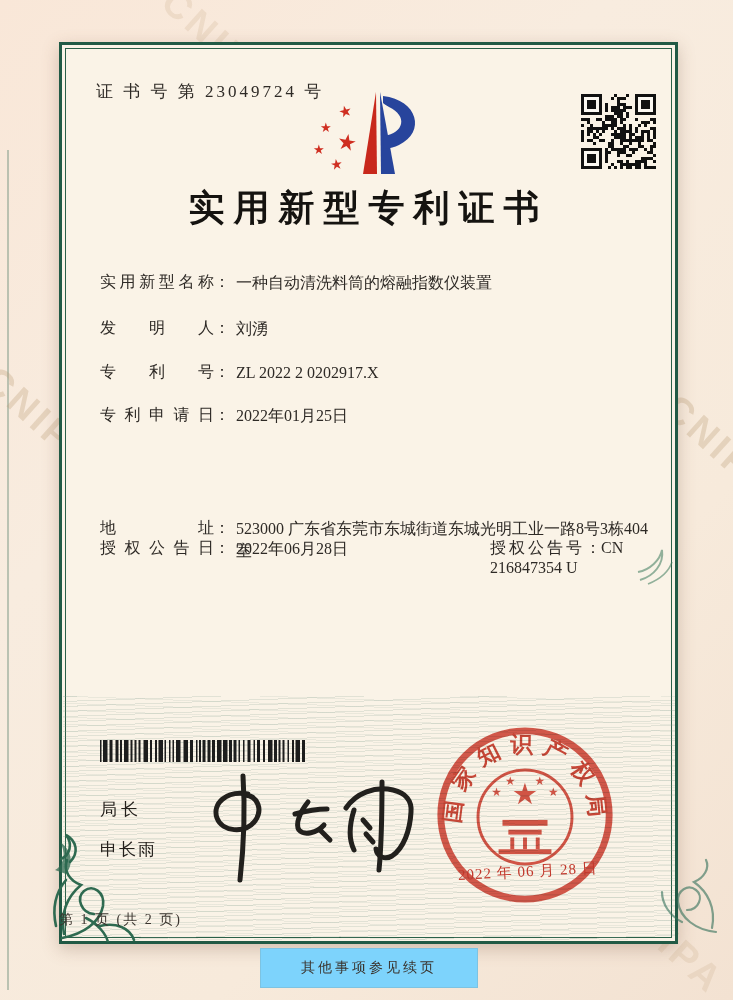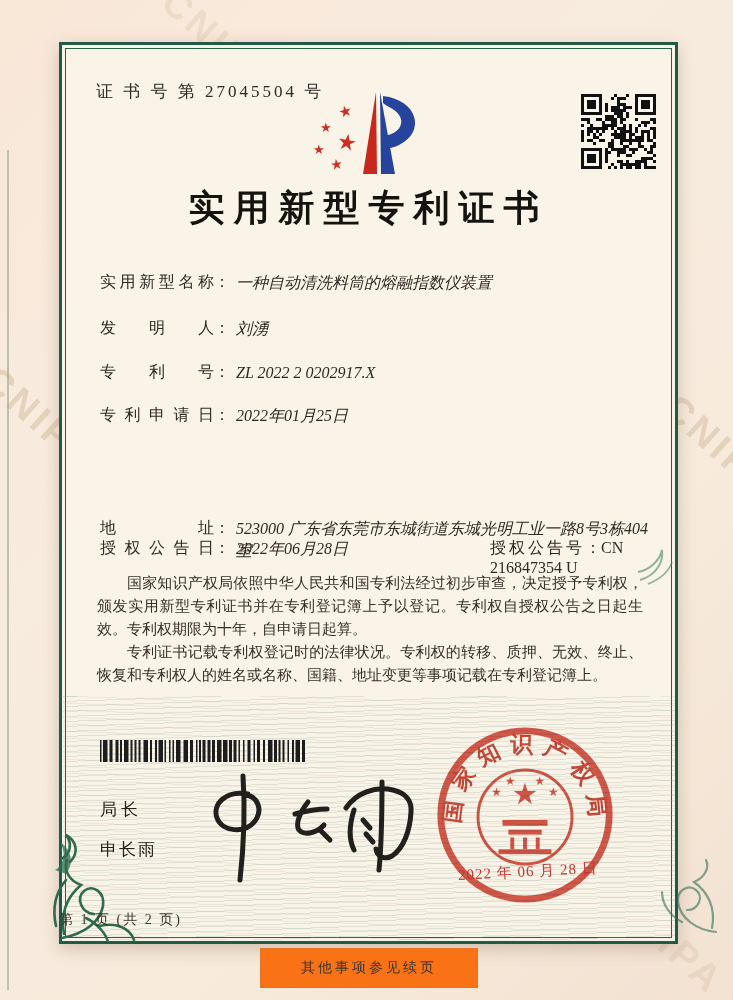--- a/index.html
+++ b/index.html
@@ -44,21 +44,21 @@
     text-align:center;font-size:36px;font-weight:700;color:#151310;
     letter-spacing:9px;
   }
 
   .row{position:absolute;left:100px;font-size:16px;color:#2e2a26;}
   .lab{
     display:inline-block;width:114px;vertical-align:top;
     text-align:justify;text-align-last:justify;text-justify:inter-character;
   }
   .colon{display:inline-block;vertical-align:top;}
-  .val{display:inline-block;vertical-align:top;margin-left:6px;max-width:430px;line-height:22px;font-style:italic;}
+  .val{display:inline-block;vertical-align:top;margin-left:6px;max-width:430px;line-height:22px;}
   .val.addr{width:414px;}
 
   .grant2{position:absolute;left:390px;top:0;font-size:16px;color:#2e2a26;}
   .grant2 .lab2{letter-spacing:3px;}
 
   .paras{
     position:absolute;left:97px;top:572px;width:546px;
     font-size:15px;line-height:23px;color:#35302a;text-align:justify;
   }
   .paras p{margin:0;text-indent:2em;}
@@ -83,21 +83,21 @@
     transform:rotate(-3deg);white-space:nowrap;
   }
 
   .page-info{
     position:absolute;left:59px;top:911px;width:726px;text-align:left;
     font-size:14px;color:#3a342e;letter-spacing:2px;
   }
 
   .note-box{
     position:absolute;left:260px;top:948px;width:216px;height:38px;
-    background:#f97316;border:1px solid rgba(120,120,110,.18);
+    background:#7dd3fc;border:1px solid rgba(120,120,110,.18);
     display:flex;align-items:center;justify-content:center;
   }
   .note-box span{font-size:14px;color:#3a342e;letter-spacing:3px;}
 
   .logo{position:absolute;left:300px;top:86px;}
   .qr{position:absolute;left:581px;top:94px;}
 
   .flourish-bl{position:absolute;left:46px;top:830px;}
   .flourish-r1{position:absolute;left:634px;top:540px;opacity:.55;}
   .flourish-br{position:absolute;left:652px;top:858px;opacity:.6;}
@@ -114,21 +114,21 @@
   <div class="wm" style="left:436px;top:272px;font-size:42px;">CNIPA</div>
   <div class="wm" style="left:652px;top:426px;">CNIPA</div>
   <div class="wm" style="left:-28px;top:398px;">CNIPA</div>
   <div class="wm faint" style="left:150px;top:588px;">CNIPA</div>
   <div class="wm faint" style="left:600px;top:920px;">CNIPA</div>
 
   <div class="frame">
     <div class="frame-inner"></div>
   </div>
 
-  <div class="cert-no">证 书 号 第 27045504 号</div>
+  <div class="cert-no">证 书 号 第 23049724 号</div>
 
   <svg class="logo" width="134" height="94" viewBox="0 0 134 94">
     <text x="40" y="32" font-size="15" fill="#cf2e21" transform="rotate(-14 40 32)">★</text>
     <text x="20" y="46" font-size="13" fill="#cf2e21">★</text>
     <text x="36" y="62" font-size="22" fill="#cf2e21" transform="rotate(10 36 62)">★</text>
     <text x="13" y="68" font-size="13" fill="#cf2e21">★</text>
     <text x="31" y="84" font-size="14" fill="#cf2e21" transform="rotate(-8 31 84)">★</text>
     <path d="M76,6 L63,88 L77,88 Z" fill="#c8281c"></path>
     <path d="M80,6 L81,88 L95,88 Z" fill="#27449c"></path>
     <path d="M83,10 C118,14 126,46 99,59 C93,62 87,63 83,62 L84,50 C104,47 108,30 89,21 C86,19 84,18 83,17 Z" fill="#27449c"></path>
@@ -378,24 +378,20 @@
     <span class="lab">地址</span><span class="colon">：</span><span class="val addr">523000 广东省东莞市东城街道东城光明工业一路8号3栋404室</span>
   </div>
 
   <div class="row" style="top:538px;width:560px;">
     <span class="lab">授权公告日</span><span class="colon">：</span><span class="val">2022年06月28日</span>
     <span class="grant2">
       <span class="lab2">授权公告号</span><span>：</span><span>CN 216847354 U</span>
     </span>
   </div>
 
-  <div class="paras">
-    <p>国家知识产权局依照中华人民共和国专利法经过初步审查，决定授予专利权，颁发实用新型专利证书并在专利登记簿上予以登记。专利权自授权公告之日起生效。专利权期限为十年，自申请日起算。</p>
-    <p>专利证书记载专利权登记时的法律状况。专利权的转移、质押、无效、终止、恢复和专利权人的姓名或名称、国籍、地址变更等事项记载在专利登记簿上。</p>
-  </div>
 
   <div class="waves"></div>
 
   <svg class="barcode" id="barcode-svg" width="207" height="22" viewBox="0 0 207 22">
       <rect x="0" y="0" width="1.5" height="22" fill="#1d1d1d"></rect>
       <rect x="3" y="0" width="4.5" height="22" fill="#1d1d1d"></rect>
       <rect x="9.5" y="0" width="3" height="22" fill="#1d1d1d"></rect>
       <rect x="15.5" y="0" width="3" height="22" fill="#1d1d1d"></rect>
       <rect x="20" y="0" width="2" height="22" fill="#1d1d1d"></rect>
       <rect x="24" y="0" width="4.5" height="22" fill="#1d1d1d"></rect>

